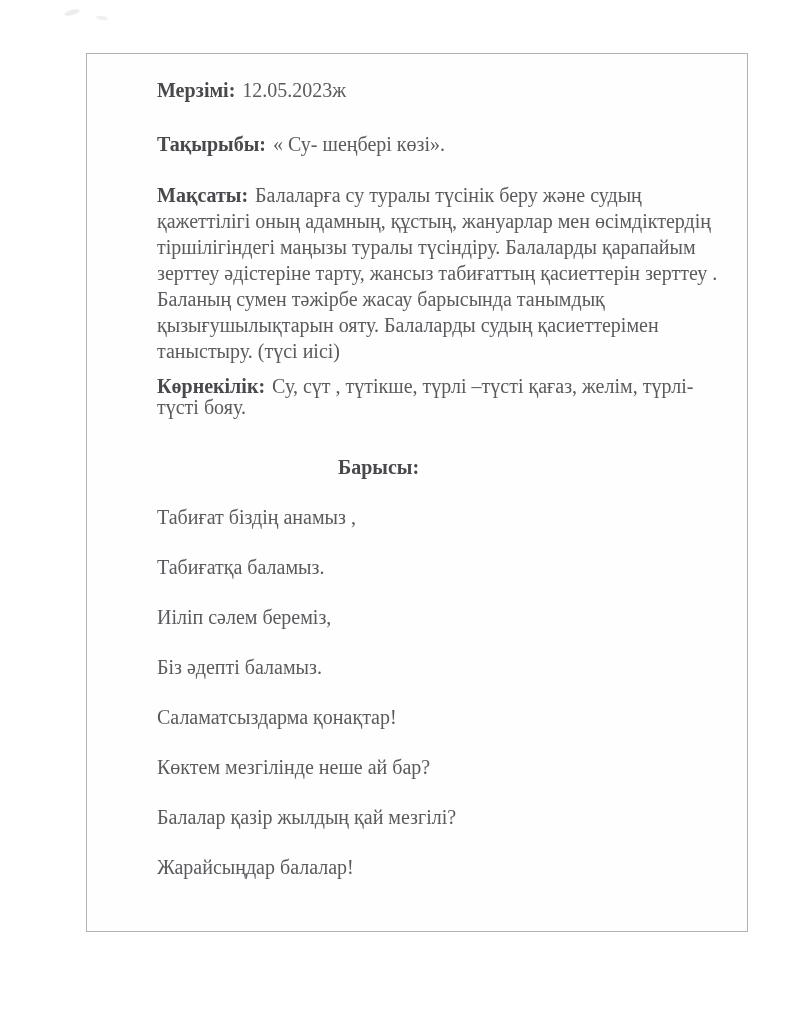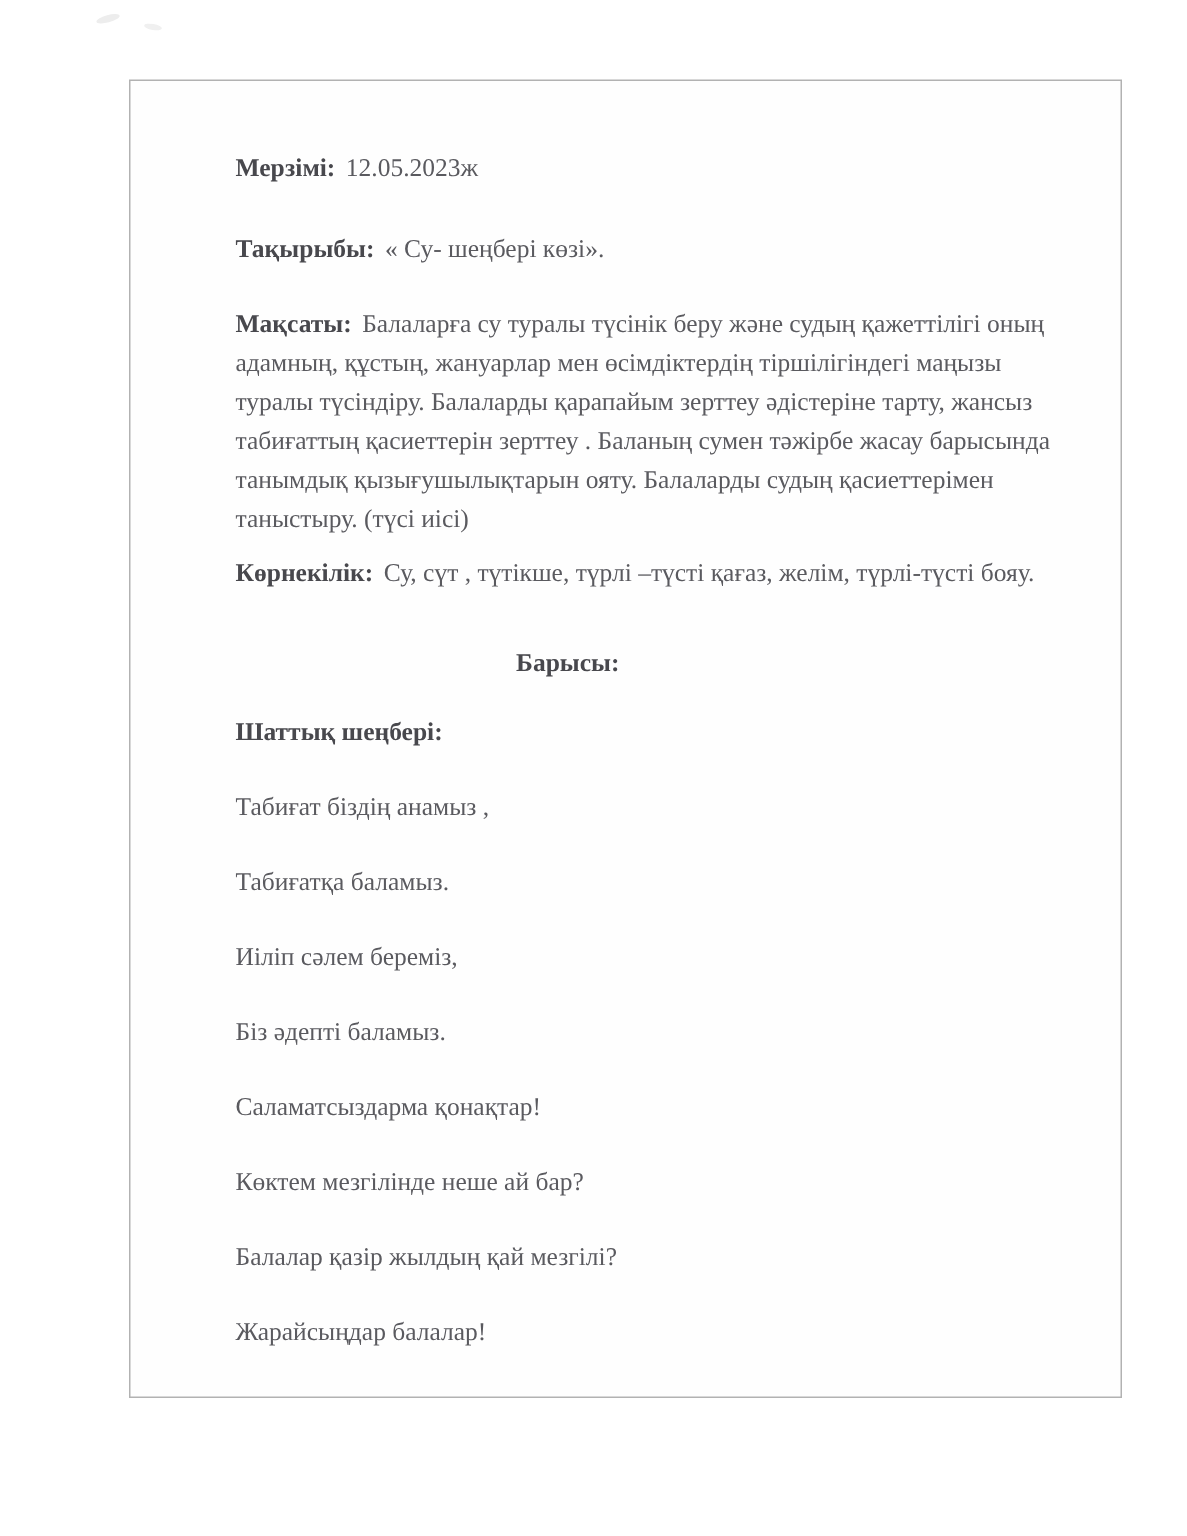--- a/index.html
+++ b/index.html
@@ -20,24 +20,24 @@
     left: 86px;
     top: 53px;
     width: 660px;
     height: 877px;
     border: 1px solid #b2b2b2;
     background: #fefefe;
   }
   .content {
     position: absolute;
     left: 157px;
-    top: 101px;
+    top: 80px;
     width: 565px;
     color: #5a5a5f;
-    font-size: 17px;
+    font-size: 20px;
   }
   .line {
     line-height: 21px;
   }
   .lbl {
     font-weight: bold;
     color: #48484d;
     margin-right: 7px;
   }
   .bold-line {
@@ -104,21 +104,20 @@
     <p class="para-goal">
       <span class="lbl">Мақсаты:</span><span>Балаларға су туралы түсінік беру және судың қажеттілігі оның адамның, құстың, жануарлар мен өсімдіктердің тіршілігіндегі маңызы туралы түсіндіру. Балаларды қарапайым зерттеу әдістеріне тарту, жансыз табиғаттың қасиеттерін зерттеу . Баланың сумен тәжірбе жасау барысында танымдық қызығушылықтарын ояту. Балаларды судың қасиеттерімен таныстыру. (түсі иісі)</span>
     </p>
 
     <div class="line line-visuals">
       <span class="lbl">Көрнекілік:</span><span>Су,  сүт , түтікше, түрлі –түсті қағаз, желім, түрлі-түсті бояу.</span>
     </div>
 
     <div class="line heading-center bold-line">Барысы:</div>
 
-    <div class="line heading-section bold-line">Шаттық шеңбері:</div>
 
     <div class="line poem-line">Табиғат біздің анамыз ,</div>
     <div class="line poem-line">Табиғатқа баламыз.</div>
     <div class="line poem-line">Иіліп сәлем береміз,</div>
     <div class="line poem-line">Біз әдепті баламыз.</div>
     <div class="line poem-line">Саламатсыздарма қонақтар!</div>
     <div class="line poem-line">Көктем мезгілінде неше ай бар?</div>
     <div class="line poem-line">Балалар қазір жылдың қай мезгілі?</div>
     <div class="line poem-line">Жарайсыңдар балалар!</div>
 

